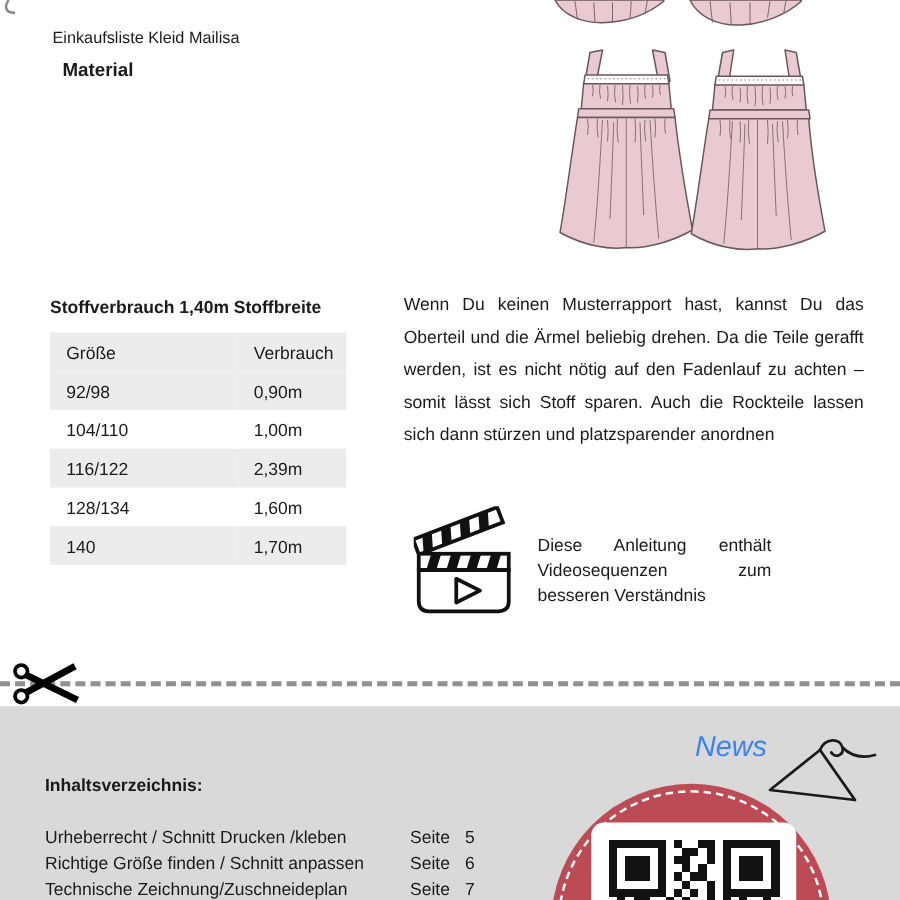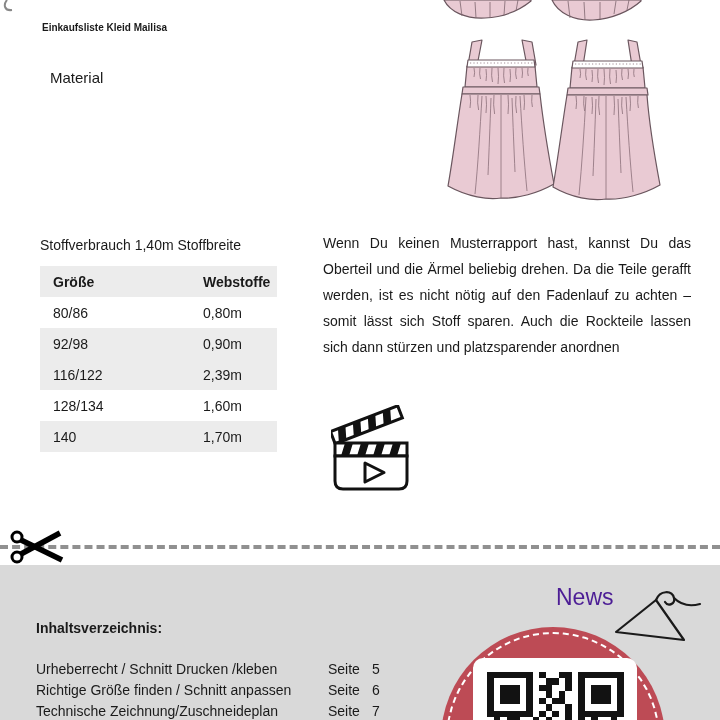--- a/index.html
+++ b/index.html
@@ -1,55 +1,55 @@
 <!DOCTYPE html>
 <html><head>
 <meta charset="utf-8">
 <style>
   html,body{margin:0;padding:0;background:#fff;}
   .page{
     position:relative;width:720px;height:720px;overflow:hidden;
     background:#ffffff;font-family:"Liberation Sans",sans-serif;color:#1a1a1a;
   }
   
-  .doc-title{position:absolute;left:42px;top:22px;font-size:10px;font-weight:bold;}
-  .material-heading{position:absolute;left:50px;top:69px;font-size:15px;font-weight:normal;}
+  .doc-title{position:absolute;left:42px;top:22px;font-size:13px;font-weight:normal;}
+  .material-heading{position:absolute;left:50px;top:48px;font-size:15px;font-weight:bold;}
   .material-list{position:absolute;left:58px;top:79px;width:300px;margin:0;padding:0;list-style:none;}
   .material-list li{position:relative;padding-left:20px;font-size:14px;line-height:19.5px;margin:0 0 1px 0;}
   .material-list li::before{content:"•";position:absolute;left:2px;top:0;font-size:14px;}
   
   .dress-illustration{position:absolute;left:430px;top:0;width:290px;height:212px;}
   
   .fabric-block{position:absolute;left:40px;top:237px;width:237px;}
-  .fabric-title{font-size:14px;font-weight:normal;margin:0 0 13px 0;}
+  .fabric-title{font-size:14px;font-weight:bold;margin:0 0 13px 0;}
   .fabric-table{width:237px;border-collapse:collapse;font-size:14px;}
   .fabric-table td{height:31px;padding:0 0 0 13px;vertical-align:middle;}
   .fabric-table td:first-child{width:137px;}
-  .fabric-table tr.head td{font-weight:bold;background:#ececec;}
+  .fabric-table tr.head td{font-weight:normal;background:#ececec;}
   .fabric-table tr.alt td{background:#ececec;}
   
   .pattern-note{position:absolute;left:323px;top:230px;width:368px;font-size:14px;
     line-height:26px;text-align:justify;}
   
   .clapper{position:absolute;left:331px;top:405px;width:84px;height:88px;}
   .video-note{position:absolute;left:430px;top:426px;width:187px;font-size:14px;
     line-height:20px;text-align:justify;}
   
   .cut-line{position:absolute;left:0;top:545px;width:720px;border-top:4px dashed #909090;}
   .scissors{position:absolute;left:8px;top:524px;width:58px;height:46px;}
   .corner-mark{position:absolute;left:0;top:0;width:20px;height:16px;}
   
   .footer-bg{position:absolute;left:0;top:565px;width:720px;height:155px;background:#d9d9d9;}
   .toc-heading{position:absolute;left:36px;top:620px;font-size:14px;font-weight:bold;}
   .toc-list{position:absolute;left:36px;top:659px;font-size:14px;}
   .toc-row{display:flex;height:21px;line-height:21px;align-items:flex-end;}
   .toc-label{width:292px;}
   .toc-seite{width:44px;}
   .toc-page{width:24px;}
-  .news-label{position:absolute;left:556px;top:584px;font-size:23px;color:#4c1d95;}
+  .news-label{position:absolute;left:556px;top:584px;font-size:23px;color:#3b82f6;font-style:italic;}
   .hanger{position:absolute;left:610px;top:588px;width:96px;height:64px;}
   .news-badge{position:absolute;left:441px;top:627px;width:224px;height:224px;border-radius:50%;}
   .news-badge::after{content:"";position:absolute;inset:5px;border:2px dashed #ffffff;border-radius:50%;}
   .qr-card{position:absolute;left:473px;top:658px;width:164px;height:150px;background:#ffffff;
     border-radius:10px;z-index:3;}
   .qr-svg{position:absolute;left:14px;top:14px;}
   .news-badge{z-index:2;}
   .news-label,.hanger{z-index:4;}
 </style>
 </head>
@@ -105,29 +105,29 @@
       <path d="M156 97 C154 131 152 164 149 195 M196 97 C198 131 200 161 203 192 M166 99 C165 126 164 153 163 176 M188 99 C189 126 190 151 191 173"></path>
     </g>
   </svg>
 
   <div class="fabric-block">
     <h3 class="fabric-title">Stoffverbrauch 1,40m Stoffbreite</h3>
     <table class="fabric-table">
       <tbody>
         <tr class="head">
           <td>Größe</td>
-          <td>Webstoffe</td>
-        </tr>
-        <tr>
-          <td>80/86</td>
-          <td>0,80m</td>
+          <td>Verbrauch</td>
         </tr>
         <tr class="alt">
           <td>92/98</td>
           <td>0,90m</td>
+        </tr>
+        <tr>
+          <td>104/110</td>
+          <td>1,00m</td>
         </tr>
         <tr class="alt">
           <td>116/122</td>
           <td>2,39m</td>
         </tr>
         <tr>
           <td>128/134</td>
           <td>1,60m</td>
         </tr>
         <tr class="alt">
@@ -145,20 +145,21 @@
       <rect x="4" y="25" width="72" height="13" fill="#fff" stroke="#111" stroke-width="3"></rect>
       <g fill="#111" transform="translate(0 0)">
         <path d="M12 25 l8 0 l-4 13 l-8 0 Z M28 25 l8 0 l-4 13 l-8 0 Z M44 25 l8 0 l-4 13 l-8 0 Z M60 25 l8 0 l-4 13 l-8 0 Z"></path>
       </g>
     </g>
     <rect x="4" y="38" width="72" height="13" fill="#fff" stroke="#111" stroke-width="3"></rect>
     <path fill="#111" d="M14 38 l8 0 l-4 13 l-8 0 Z M30 38 l8 0 l-4 13 l-8 0 Z M46 38 l8 0 l-4 13 l-8 0 Z M62 38 l8 0 l-4 13 l-8 0 Z"></path>
     <path d="M4 51 H76 V76 Q76 84 68 84 H12 Q4 84 4 76 Z" fill="#fff" stroke="#111" stroke-width="3"></path>
     <path d="M34 58 L53 67.5 L34 77 Z" fill="none" stroke="#111" stroke-width="3" stroke-linejoin="round"></path>
   </svg>
+  <div class="video-note">Diese Anleitung enthält Videosequenzen zum besseren Verständnis</div>
 
   <div class="cut-line"></div>
   <svg class="scissors" viewBox="0 0 58 46">
     <circle cx="9" cy="13" r="5" fill="none" stroke="#000" stroke-width="3"></circle>
     <circle cx="9" cy="33" r="5" fill="none" stroke="#000" stroke-width="3"></circle>
     <path d="M13 30 L52 9" stroke="#000" stroke-width="5.5"></path>
     <path d="M13 16 L54 36" stroke="#000" stroke-width="5.5"></path>
   </svg>
 
   <div class="footer-bg"></div>

